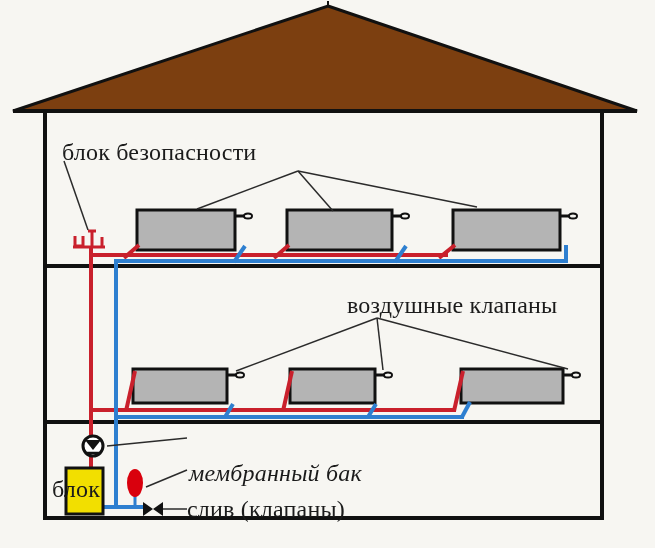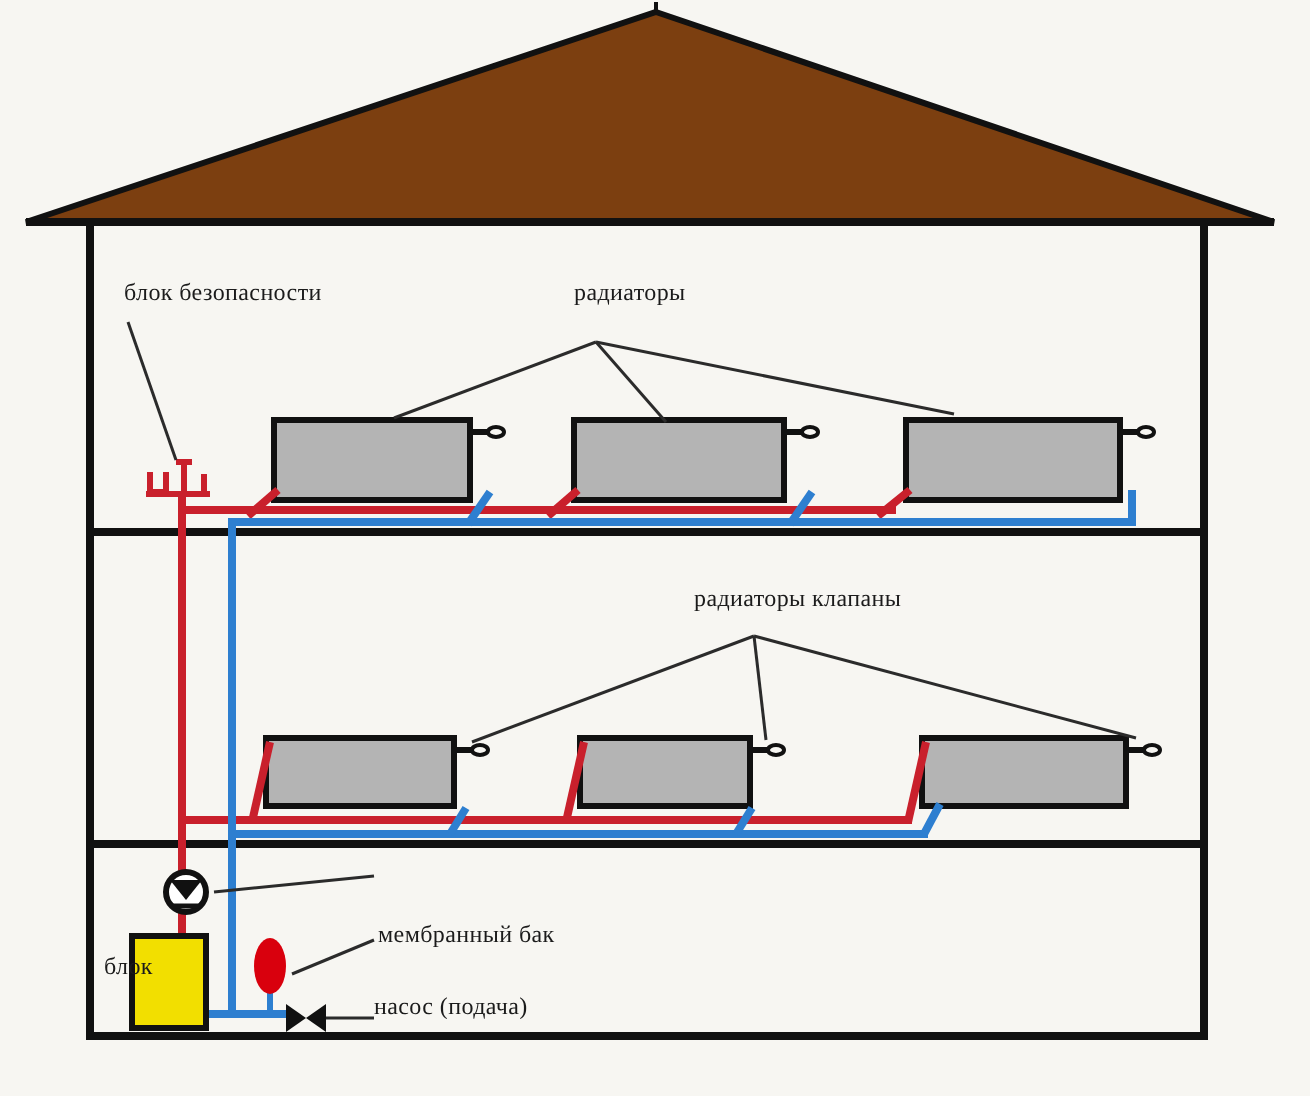--- a/index.html
+++ b/index.html
@@ -14,21 +14,21 @@
   .wall{stroke:#111;stroke-width:4;}
   .roofline{stroke:#111;stroke-width:3;}
   .pipe{stroke-width:4;fill:none;}
   .pipe-thin{stroke-width:3;fill:none;}
   .rad{stroke:#111;stroke-width:3;}
   .nib{stroke:#111;stroke-width:3;fill:none;}
   .nib-loop{stroke:#111;stroke-width:2;fill:none;}
   .leader{stroke:#2b2b2b;stroke-width:1.5;fill:none;}
   .label{
     position:absolute;
-    font-size:12px;
+    font-size:24px;
     color:#1b1b1b;
     white-space:nowrap;
     letter-spacing:0.2px;
   }
 </style>
 </head>
 <body>
 
 <div class="canvas">
 
@@ -143,24 +143,23 @@
       <line x1="377" y1="318" x2="383" y2="370" class="leader"></line>
       <line x1="377" y1="318" x2="568" y2="369" class="leader"></line>
       <line x1="107" y1="446" x2="187" y2="438" class="leader"></line>
       <line x1="146" y1="487" x2="187" y2="470" class="leader"></line>
       <line x1="163" y1="509" x2="187" y2="509" class="leader"></line>
     </g>
   </svg>
 
   <div class="label" style="left:62px;top:139px;">блок безопасности</div>
 
-  <div class="label" style="left:287px;top:139px;">радиаторы</div>
 
-  <div class="label" style="left:347px;top:292px;">радиаторы клапаны</div>
+  <div class="label" style="left:347px;top:292px;">воздушные клапаны</div>
 
 
-  <div class="label" style="left:189px;top:460px;">мембранный бак</div>
+  <div class="label" style="left:189px;top:460px;font-style:italic;">мембранный бак</div>
 
-  <div class="label" style="left:187px;top:496px;">насос (подача)</div>
+  <div class="label" style="left:187px;top:496px;">слив (клапаны)</div>
 
   <div class="label" style="left:52px;top:476px;">блок</div>
 
 </div>
 
 </body></html>

